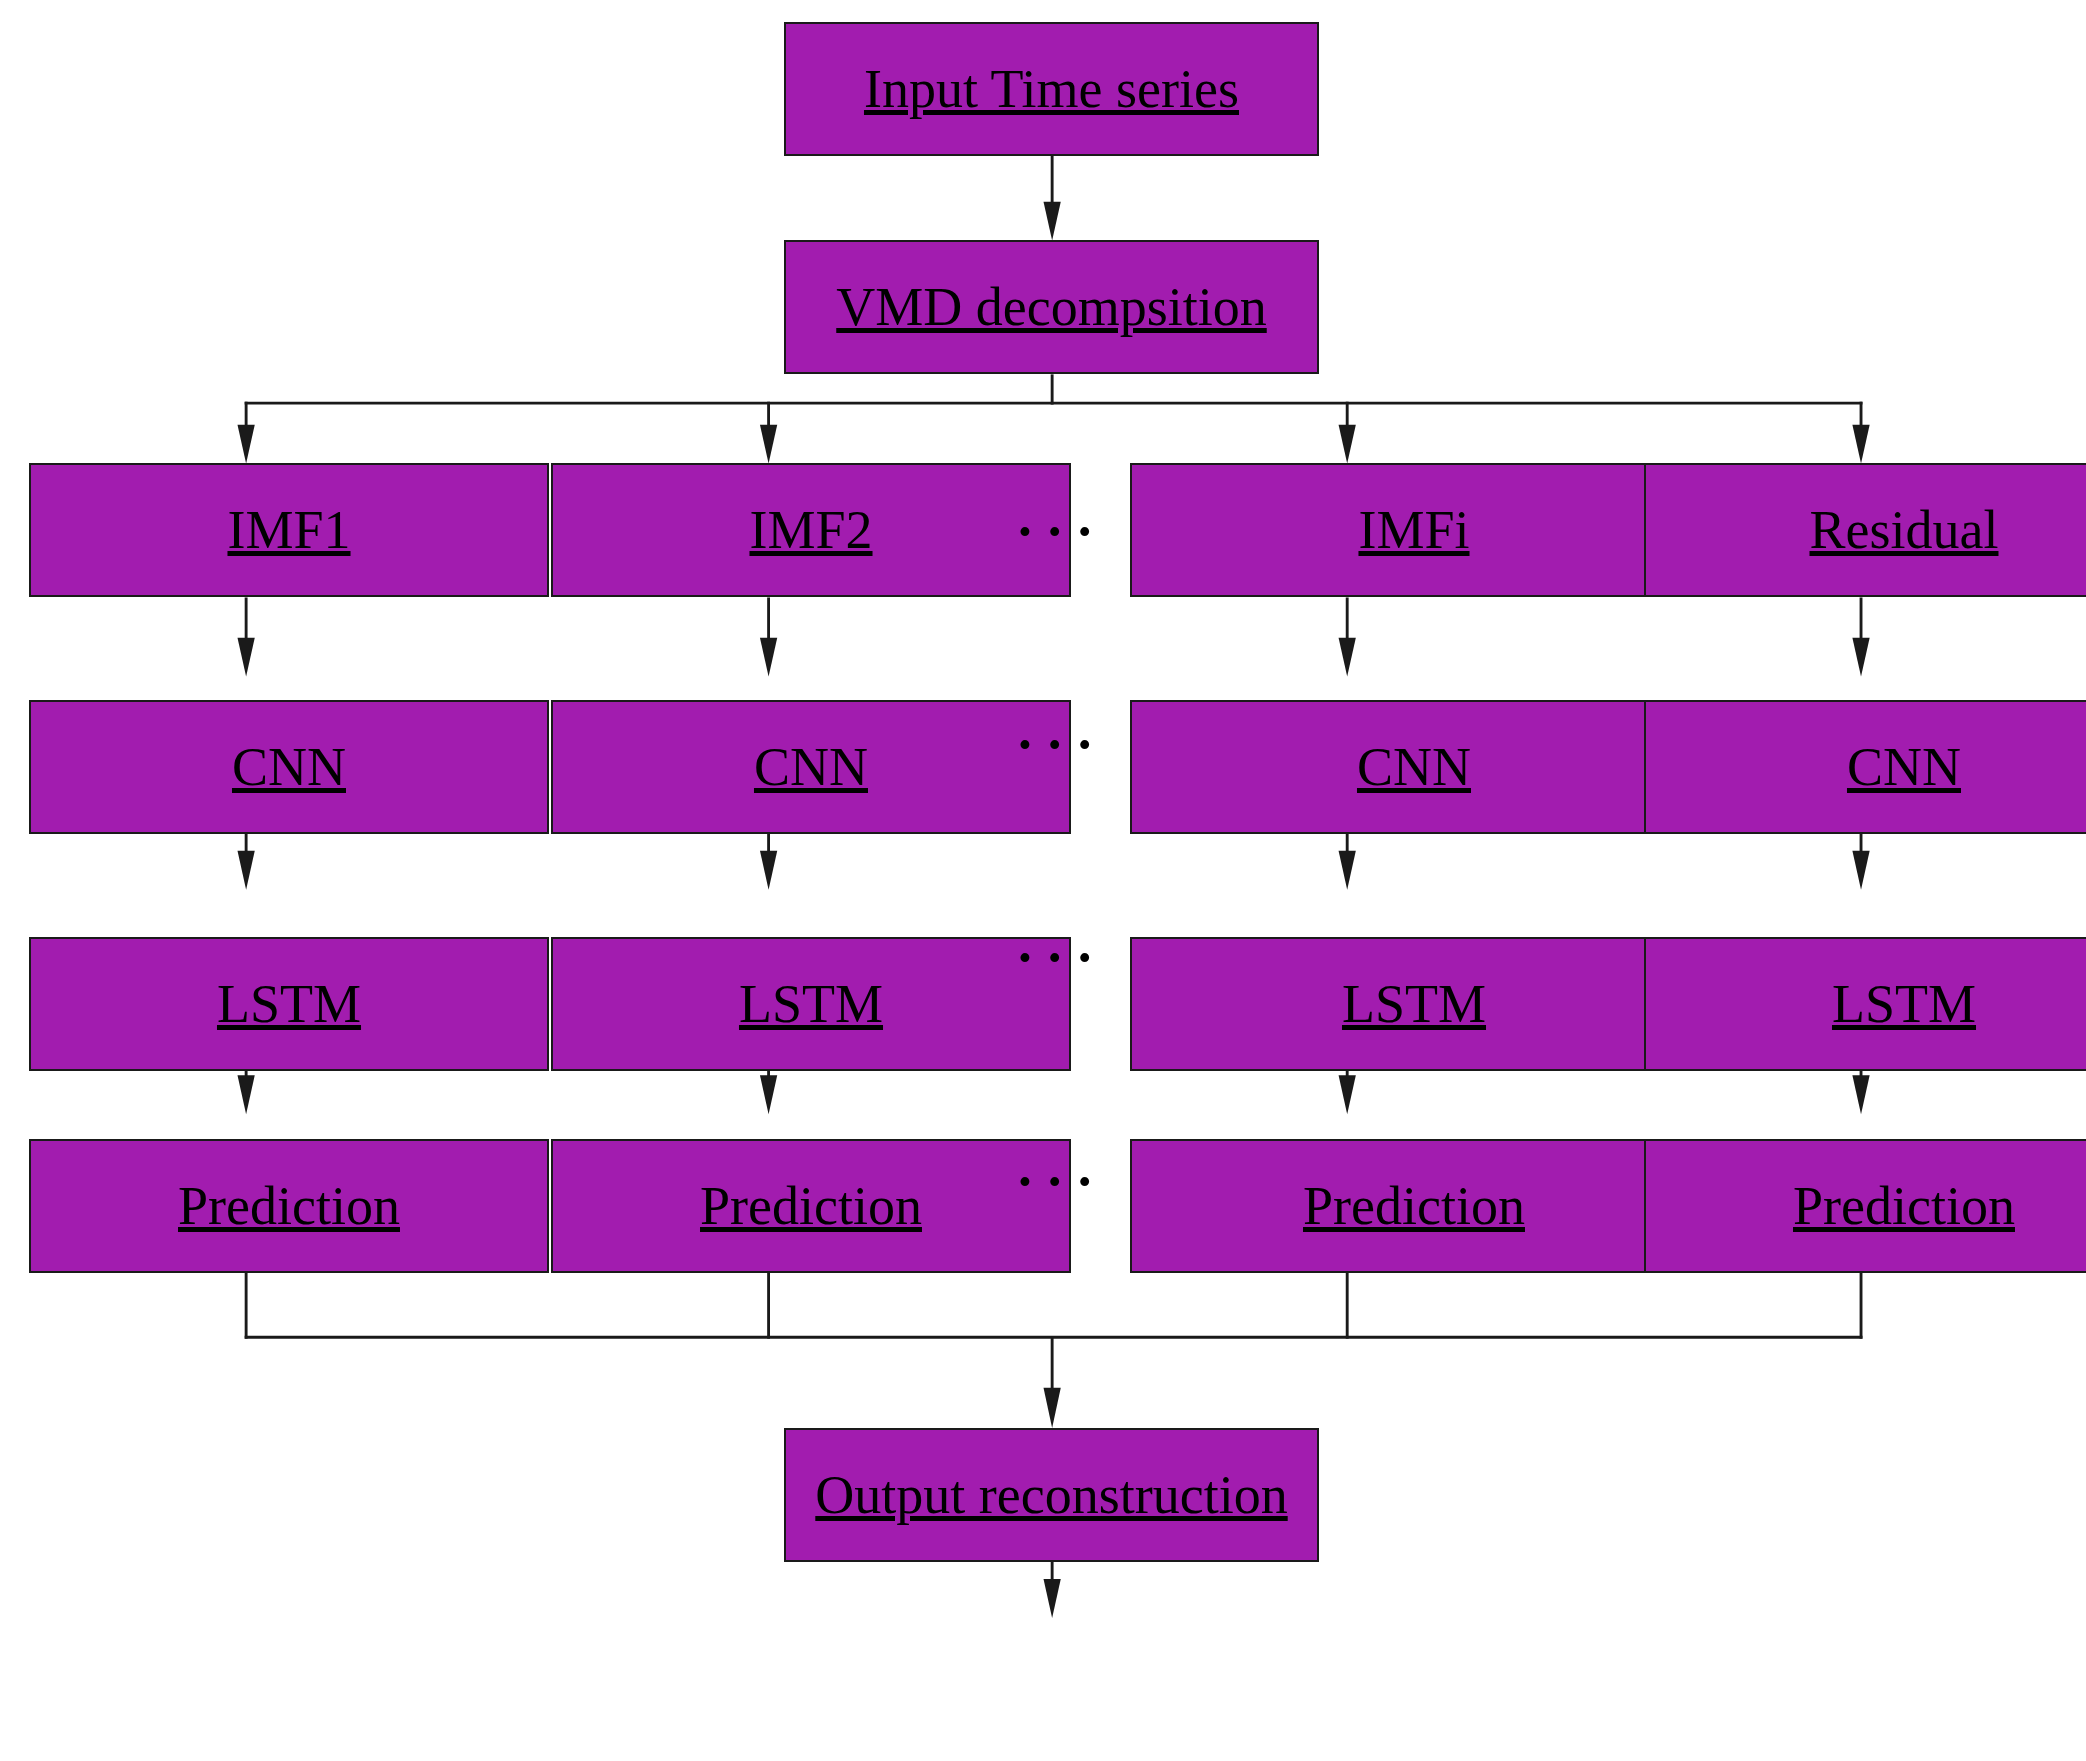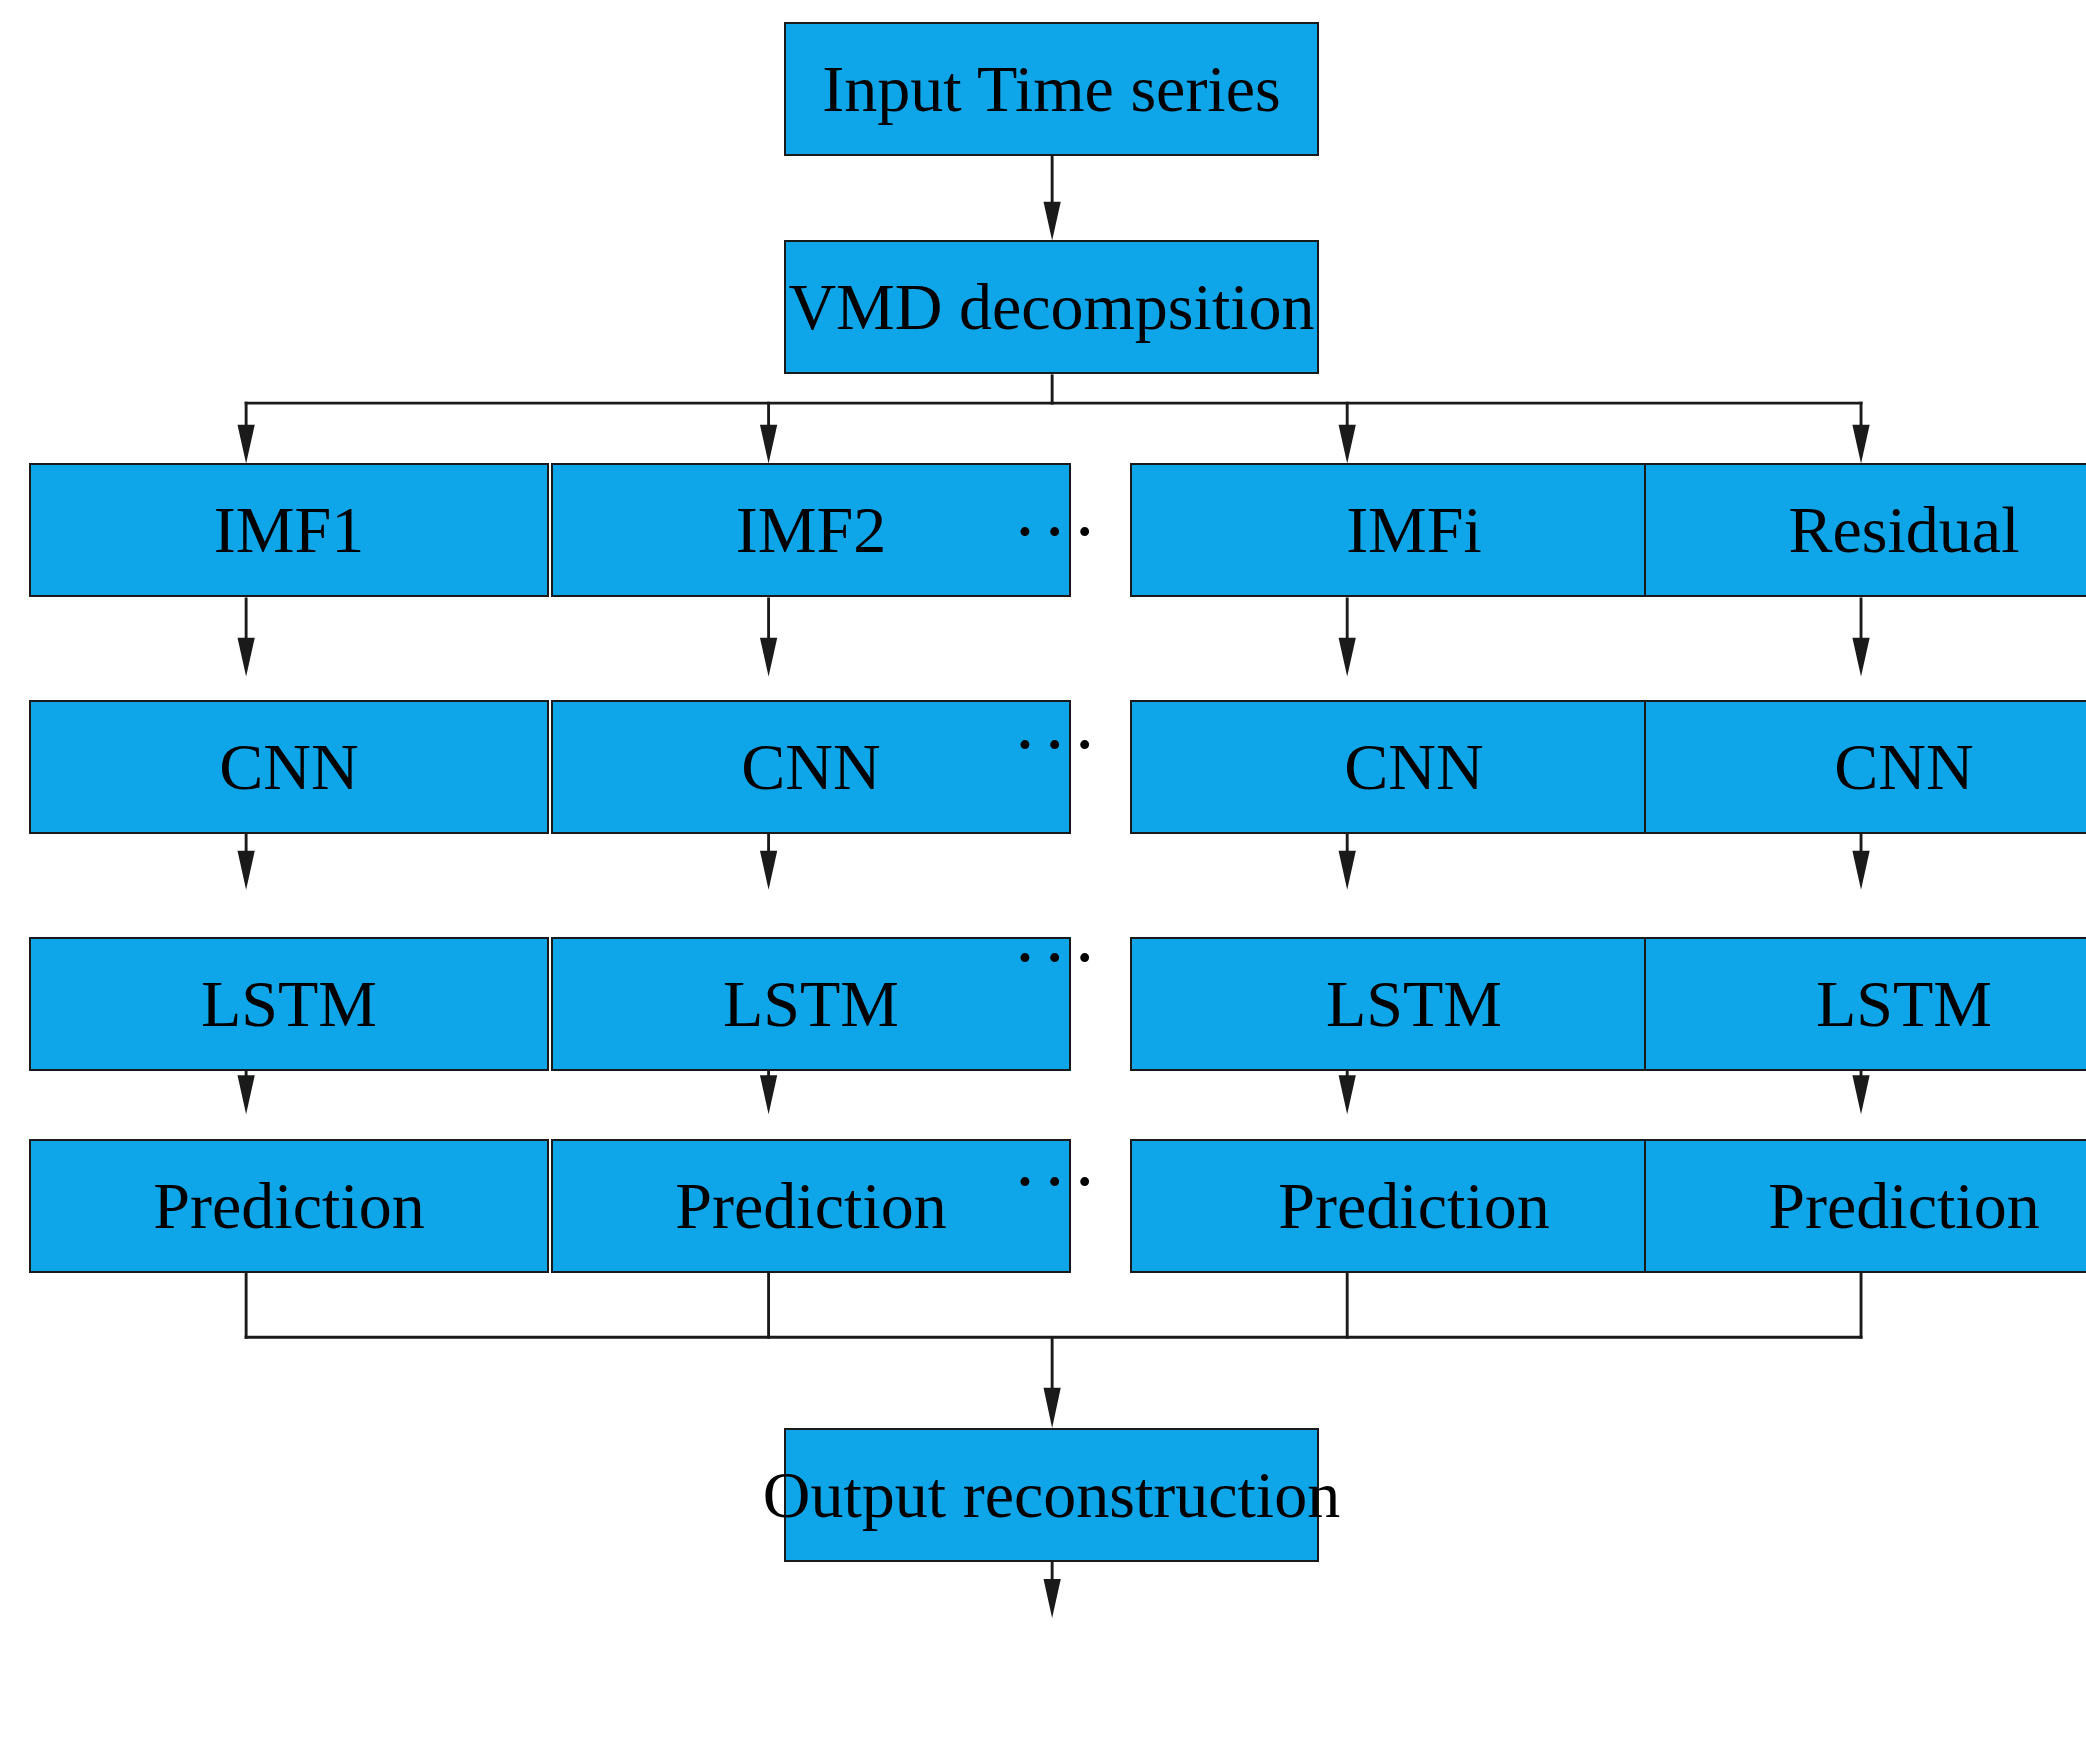--- a/index.html
+++ b/index.html
@@ -19,28 +19,29 @@
     position: absolute;
     left: 0;
     top: 0;
     width: 2087px;
     height: 1762px;
   }
   .node {
     position: absolute;
     box-sizing: border-box;
     border: 2.9px solid #1a1a1a;
-    background: #0ea5e9;
+    background: #a21caf;
     display: flex;
     align-items: center;
     justify-content: center;
-    font-size: 66px;
+    font-size: 54px;
     line-height: 1;
     white-space: nowrap;
     text-align: center;
+    text-decoration: underline;
   }
   .node.center-col { left: 784px; width: 535px; height: 134px; }
   .node.col-box    { width: 520px; height: 134px; }
 
   
   .r1 { top: 463px; }
   .r2 { top: 700px; }
   .r3 { top: 889px; margin-top: 48px; }
   .r4 { top: 1139px; }
 

